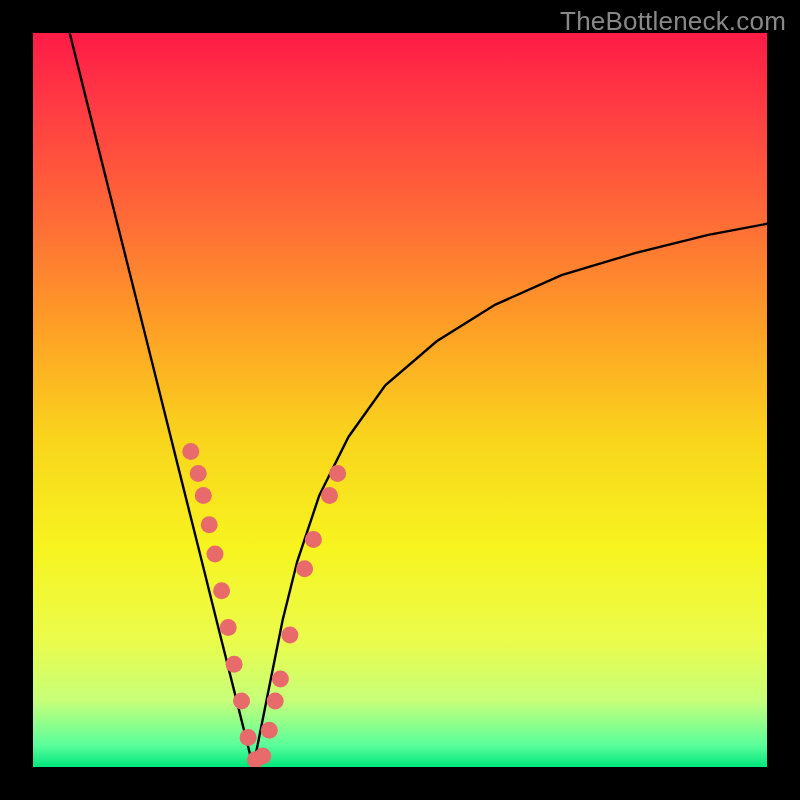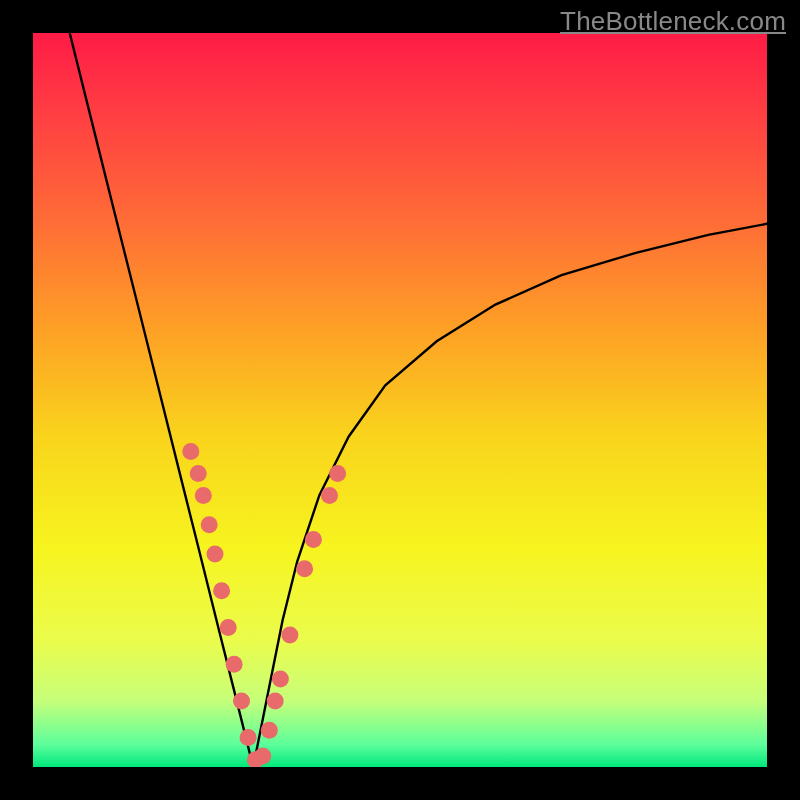--- a/index.html
+++ b/index.html
@@ -13,21 +13,20 @@
   }
   .watermark {
     position: absolute;
     top: 6px;
     right: 14px;
     color: #888;
     font-family: Arial, Helvetica, sans-serif;
     font-size: 26px;
     letter-spacing: 0.2px;
     z-index: 10;
-    text-decoration: underline;
   }
   .plot-frame {
     position: absolute;
     left: 33px;
     top: 33px;
     width: 734px;
     height: 734px;
     overflow: hidden;
   }
   .plot-gradient {

